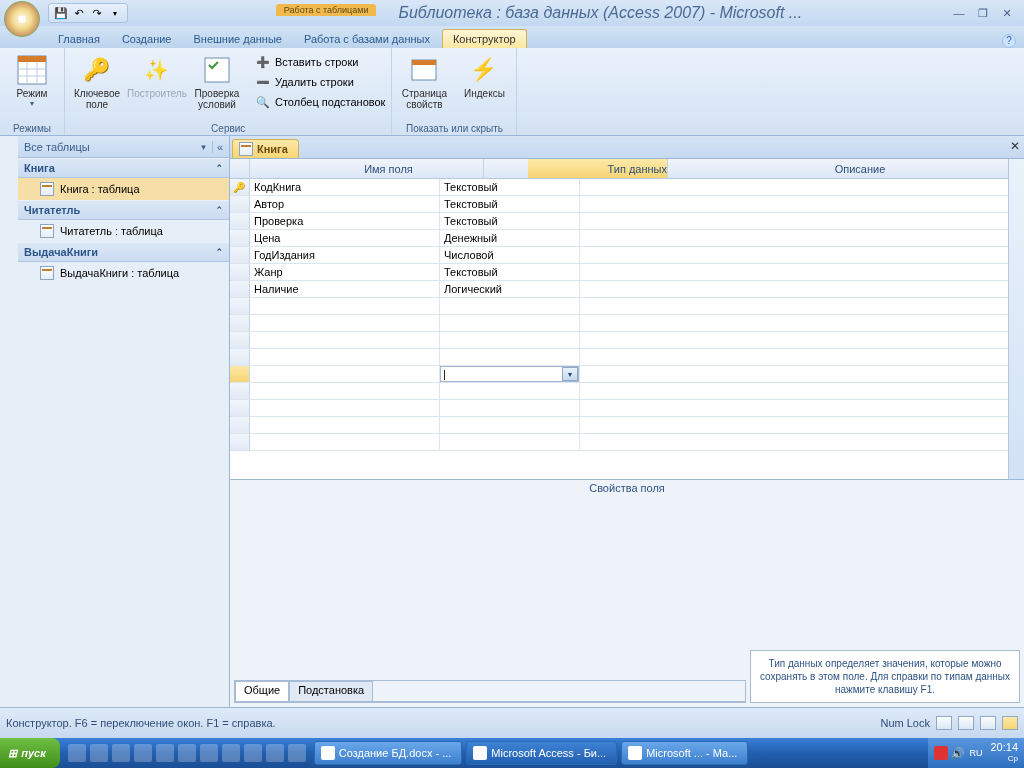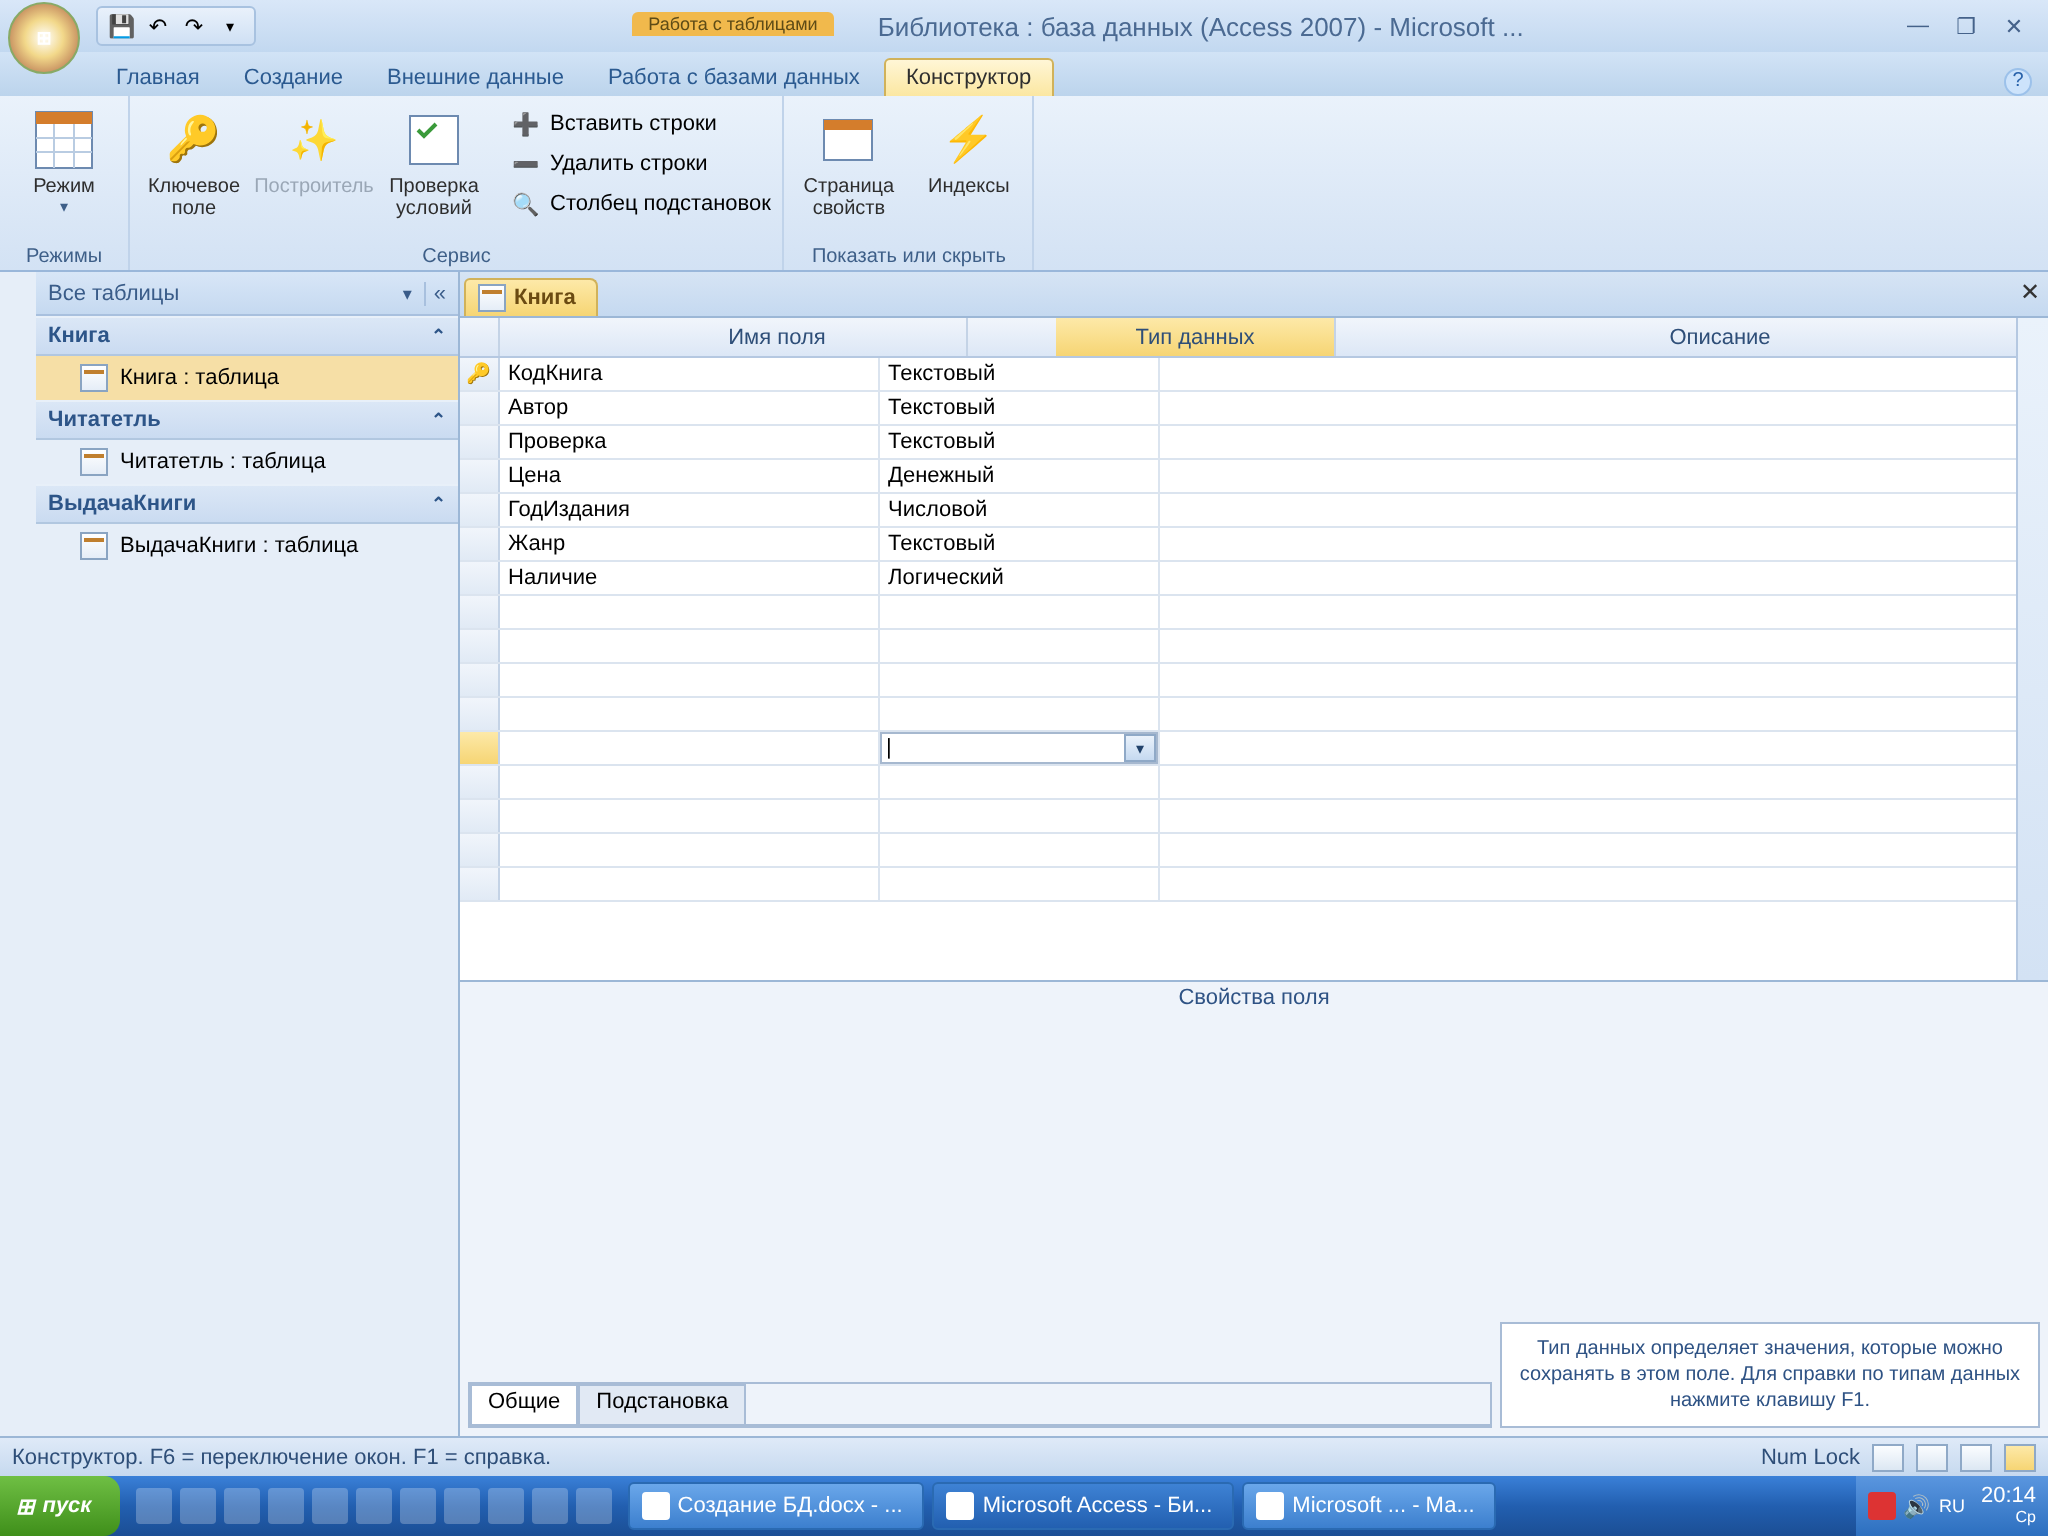--- a/index.html
+++ b/index.html
@@ -4,21 +4,21 @@
 <style>
 * { margin: 0; padding: 0; box-sizing: border-box; font-family: "Segoe UI", Tahoma, sans-serif; font-size: 11px; }
 body { width: 1024px; height: 768px; overflow: hidden; background: #bcd4ec; display: flex; flex-direction: column; }
 
 
 .titlebar { height: 26px; background: linear-gradient(#d9e7f8, #c2d8f0); display: flex; align-items: center; padding: 0 4px; position: relative; }
 .office-btn { width: 36px; height: 36px; border-radius: 50%; background: radial-gradient(#fff,#f2d88a 40%,#c96,#633); border: 1px solid #8a6; position: relative; top: 6px; display: flex; align-items: center; justify-content: center; color: #fff; font-weight: bold; font-size: 9px; }
 .qat { margin-left: 8px; display: flex; gap: 2px; height: 20px; align-items: center; background: linear-gradient(#e9f1fb,#cfe0f4); border-radius: 3px; padding: 0 4px; border: 1px solid #a8c2e0; }
 .qat span { width: 16px; height: 16px; display: inline-flex; align-items: center; justify-content: center; }
 .ctx-label { background: #f1b94c; height: 12px; line-height: 12px; font-size: 9px; padding: 0 8px; color: #5e4b16; border-top-left-radius: 3px; border-top-right-radius: 3px; }
-.app-title { color: #4b6a92; font-size: 13px; margin-left: 22px; }
+.app-title { color: #4b6a92; font-size: 16px; margin-left: 22px; font-style: italic; }
 .wincontrols { margin-left: auto; display:flex; gap:6px; color:#45628a; padding-right:4px}
 .wincontrols span{width:18px;text-align:center}
 
 
 .ribtabs { height: 22px; background: linear-gradient(#d2e3f6,#bcd4ec); display: flex; align-items: flex-end; padding-left: 48px; gap: 2px; color:#2b5a90}
 .ribtab { padding: 3px 10px; cursor:default;}
 .ribtab.active { background: linear-gradient(#fff6d6,#fbe7a1); border: 1px solid #d1b25a; border-bottom: none; border-top-left-radius: 3px; border-top-right-radius: 3px; color: #2f2f2f;}
 .help-icon { margin-left:auto; margin-right:8px; color:#2962aa; background:#cde3fb; border:1px solid #9cc1ea; width:14px; height:14px; border-radius:50%; text-align:center; line-height:12px; font-size:10px; }
 
 
@@ -48,21 +48,21 @@
 
 .mainpane { flex:1; display:flex; flex-direction:column; min-width:0;}
 .doc-tabs { height:22px; background:linear-gradient(#d6e4f4,#c5d9f0); display:flex; align-items:flex-end; padding-left:2px; position:relative;}
 .doc-tab { background:linear-gradient(#fde9a8,#f6d574); border:1px solid #d1b25a; border-bottom:none; padding:2px 10px 2px 6px; display:flex; align-items:center; gap:4px; border-top-left-radius:3px; border-top-right-radius:4px; font-weight:bold; color:#6b4b12;}
 .doc-close { margin-left:auto; position:absolute; right:4px; top:3px; color:#333; font-size:12px;}
 
 .designgrid { flex:1; background:#fff; overflow:hidden; display:flex; flex-direction:column; min-height:0; border-top:1px solid #9cb7d6;}
 .gridhdr { display:flex; height:20px; background:linear-gradient(#f1f5fb,#dce7f6); border-bottom:1px solid #b5c8e1; color:#2e4e78;gap:44px;}
 .rowsel{width:20px;border-right:1px solid #c4d3e6;}
 .col1{width:190px;border-right:1px solid #c4d3e6; text-align:center; line-height:20px;}
-.col2{width:140px;border-right:1px solid #c4d3e6; text-align:center; line-height:20px;}
+.col2{width:140px;border-right:1px solid #c4d3e6; text-align:right; line-height:20px;}
 .col3{flex:1; text-align:center; line-height:20px;}
 .gridbody{flex: 0 0 auto;}
 .grow { display:flex; height:17px; border-bottom:1px solid #dbe4ef;}
 .grow .rowsel{background:linear-gradient(#f1f5fb,#e1eaf5); display:flex; align-items:center; justify-content:center;}
 .grow .c1{width:190px; border-right:1px solid #dbe4ef; padding:0 4px; line-height:17px;}
 .grow .c2{width:140px; border-right:1px solid #dbe4ef; padding:0 4px; line-height:17px;}
 .grow .c3{flex:1; padding:0 4px;}
 .grow.newrow .rowsel { background:linear-gradient(#fde9a8,#f6d574);}
 .grow.newrow .c2 { padding:0;}
 .dd-cell { border:1px solid #a6b8cf; height:16px; background:#fff; display:flex; align-items:center;}
@@ -73,21 +73,21 @@
 .prop-title { text-align:center; color:#2e5284; padding:2px 0;}
 .prop-body { flex:1; display:flex; gap:4px; padding:12px 4px 4px 4px;align-items:flex-end;}
 .prop-left { flex:1; background:#fff; border:1px solid #a8bcd6; display:flex; flex-direction:column;}
 .prop-tabs { display:flex; height:20px; background:#eef3fa;}
 .ptab { padding:2px 8px; border:1px solid #a8bcd6; background:#fff; position:relative; top:0px; border-bottom:none;}
 .ptab.inact { background:#e1e9f4;}
 .prop-right { width:270px; background:#fff; border:1px solid #a8bcd6; display:flex; align-items:center; justify-content:center; text-align:center; color:#2e5284; padding:6px; font-size:10px; line-height:13px;}
 .scroll-stub{width:16px;background:linear-gradient(#eaf2fb,#d3e2f4);border-left:1px solid #b5c8e1;}
 
 
-.statusbar { height:20px; background:linear-gradient(#dfeaf8,#c6d9ef); border-top:1px solid #9cb7d6; display:flex; align-items:center; padding:0 6px; color:#2e4e78; font-size:10px;}
+.statusbar { height:31px; background:linear-gradient(#dfeaf8,#c6d9ef); border-top:1px solid #9cb7d6; display:flex; align-items:center; padding:0 6px; color:#2e4e78; font-size:10px;}
 .statusbar .right { margin-left:auto; display:flex; gap:6px; align-items:center;}
 .view-btn { width:16px; height:14px; border:1px solid #8fa9c7; background:linear-gradient(#fbfdff,#dce7f3);}
 
 
 .taskbar { height:30px; background:linear-gradient(#3a80d8,#225fb0 50%,#1b4e94); display:flex; align-items:center; color:#fff;}
 .startbtn { height:30px; background:linear-gradient(#6fbf44,#3f8f1a); padding:0 14px 0 8px; display:flex; align-items:center; gap:4px; font-style:italic; font-weight:bold; border-top-right-radius:8px; border-bottom-right-radius:8px;}
 .ql { display:flex; gap:4px; padding:0 8px;}
 .ql span{width:18px;height:18px;display:inline-block;background:rgba(255,255,255,.25);border-radius:2px;}
 .tbtn { height:24px; background:linear-gradient(#6aa7ea,#3c7fce); border:1px solid #2a6ab2; border-radius:3px; padding:0 10px 0 6px; display:flex; align-items:center; gap:4px; font-size:10px; margin-right:4px; max-width:160px;}
 .tbtn .tic{width:14px;height:14px;background:#fff;border-radius:2px;}

